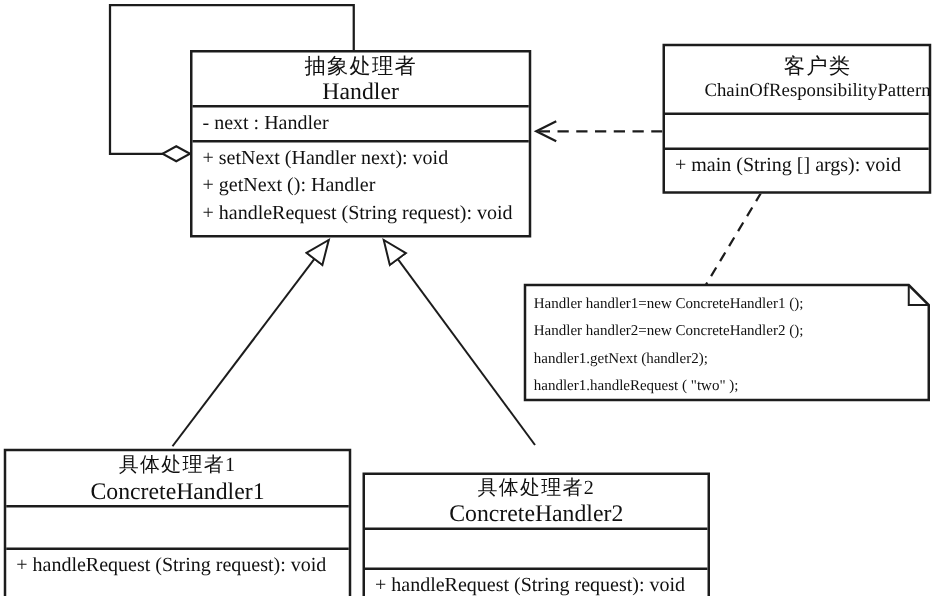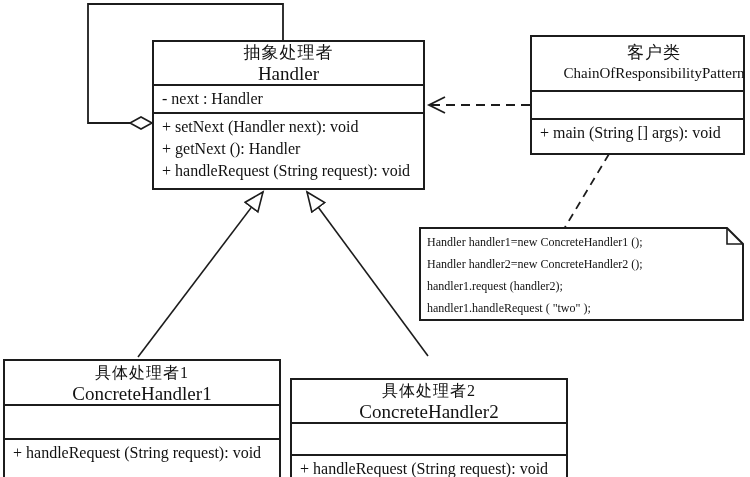--- a/index.html
+++ b/index.html
@@ -112,17 +112,17 @@
     </div>
     <div class="sec members attrs" style="height:34px;"></div>
     <div class="sec members methods">
       <div>+ handleRequest (String request): void</div>
     </div>
   </div>
 
   <div id="note-text">
     <div>Handler handler1=new ConcreteHandler1 ();</div>
     <div>Handler handler2=new ConcreteHandler2 ();</div>
-    <div>handler1.request (handler2);</div>
+    <div>handler1.getNext (handler2);</div>
     <div>handler1.handleRequest ( "two" );</div>
   </div>
 
 </div>
 
 </body></html>

